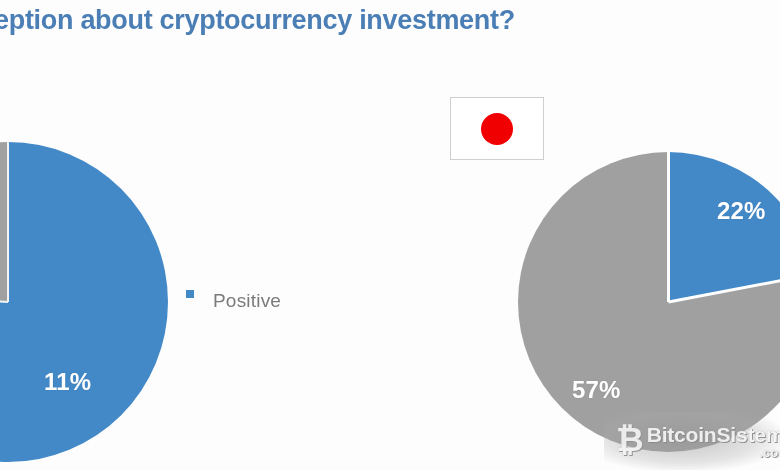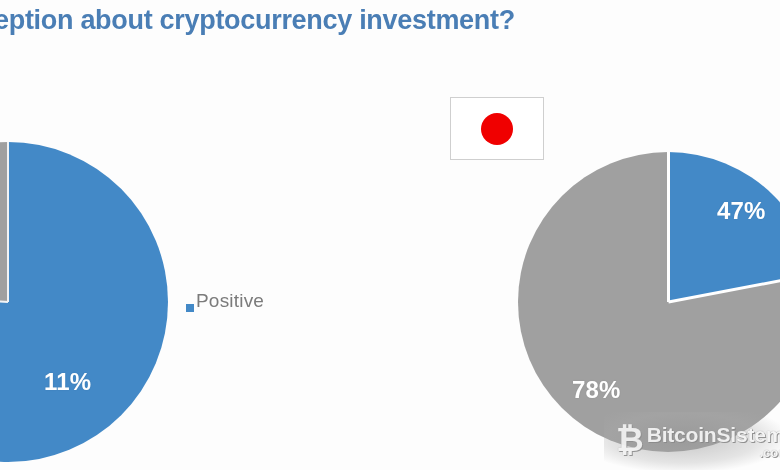--- a/index.html
+++ b/index.html
@@ -110,22 +110,22 @@
     position: absolute;
     left: 186px;
     top: 290px;
     display: flex;
     align-items: center;
     gap: 14px;
     white-space: nowrap;
   }
   .legend-entry {
     display: flex;
-    align-items: flex-end;
-    gap: 2px;
+    align-items: flex-start;
+    gap: 19px;
   }
   .legend-swatch {
     width: 8px;
     height: 8px;
     display: inline-block;
   }
   .legend-swatch.positive { background: #4389c7; }
   .legend-swatch.negative { background: #a6a6a6; }
   .legend-text {
     font-size: 19px;
@@ -216,22 +216,22 @@
     <div class="sep" style="transform: rotate(0deg);"></div>
     <div class="sep" style="transform: rotate(273.6deg);"></div>
   </div>
   <div class="pie-label" id="label-left-positive">11%</div>
 
   <div class="pie" id="pie-right">
     <div class="pie-disc"></div>
     <div class="sep" style="transform: rotate(0deg);"></div>
     <div class="sep" style="transform: rotate(79.2deg);"></div>
   </div>
-  <div class="pie-label" id="label-right-positive">47%</div>
-  <div class="pie-label" id="label-right-negative">78%</div>
+  <div class="pie-label" id="label-right-positive">22%</div>
+  <div class="pie-label" id="label-right-negative">57%</div>
 
   <div class="legend">
     <div class="legend-entry">
       <span class="legend-swatch positive"></span>
       <span class="legend-text">Positive</span>
     </div>
   </div>
 
   <div id="japan-flag">
     <div class="flag-disc"></div>

